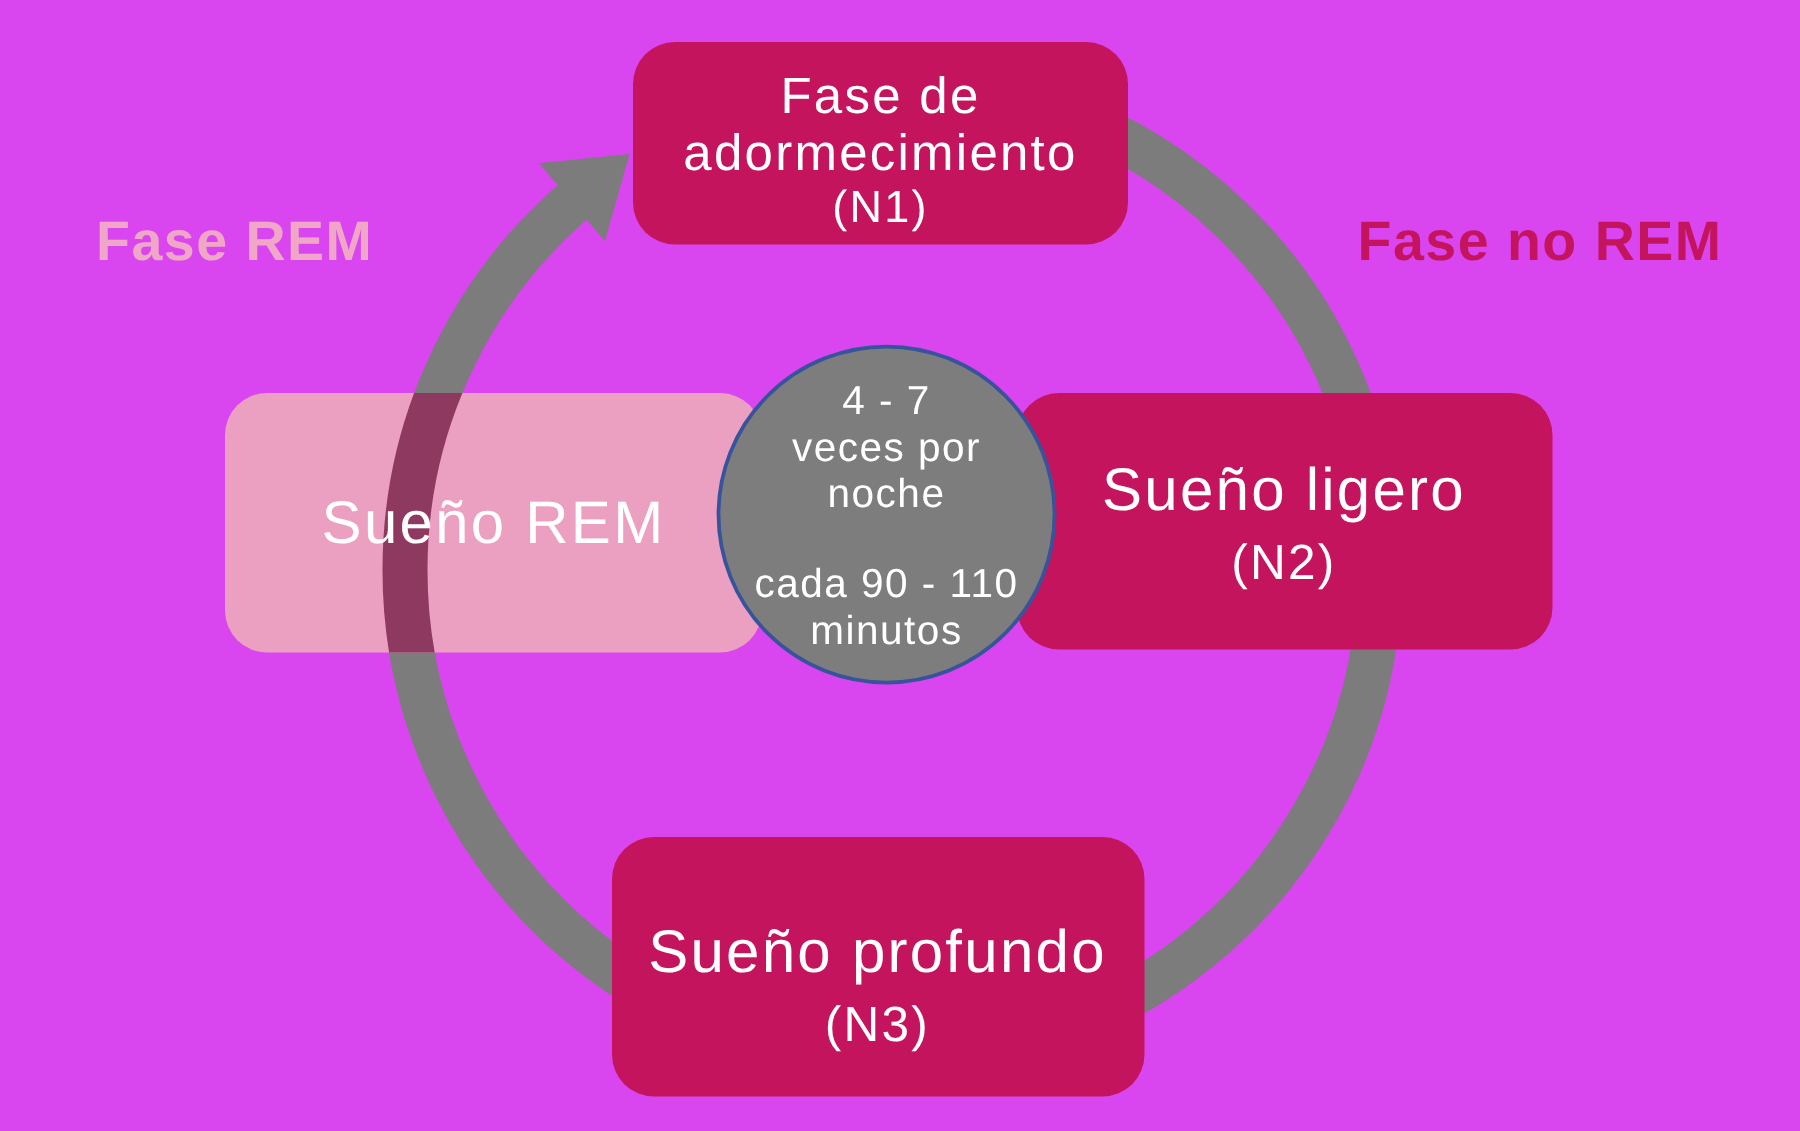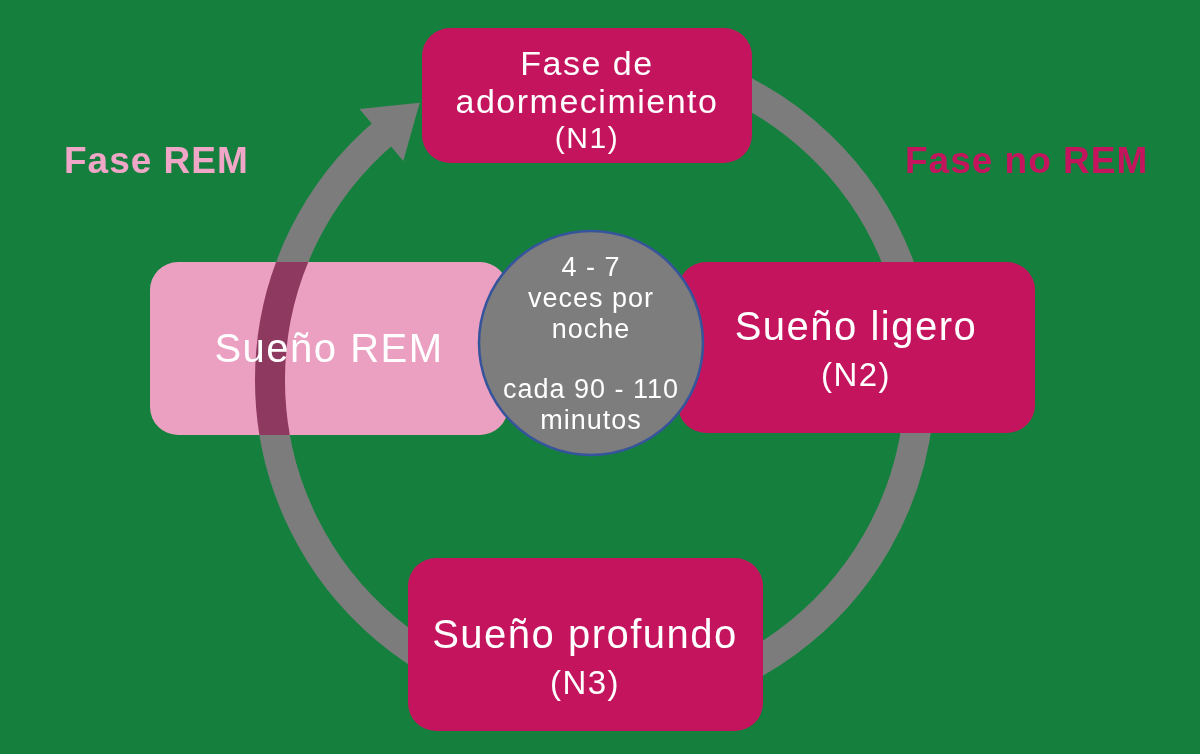--- a/index.html
+++ b/index.html
@@ -5,21 +5,21 @@
   html, body {
     margin: 0;
     padding: 0;
     background: #ffffff;
     font-family: "Liberation Sans", sans-serif;
   }
   .stage {
     position: relative;
     width: 1200px;
     height: 754px;
-    background: #15803d;
+    background: #d946ef;
     overflow: hidden;
   }
   svg { position: absolute; top: 0; left: 0; }
   text {
     font-family: "Liberation Sans", sans-serif;
   }
   .box-text {
     fill: #ffffff;
     text-anchor: middle;
     letter-spacing: 1.5px;

